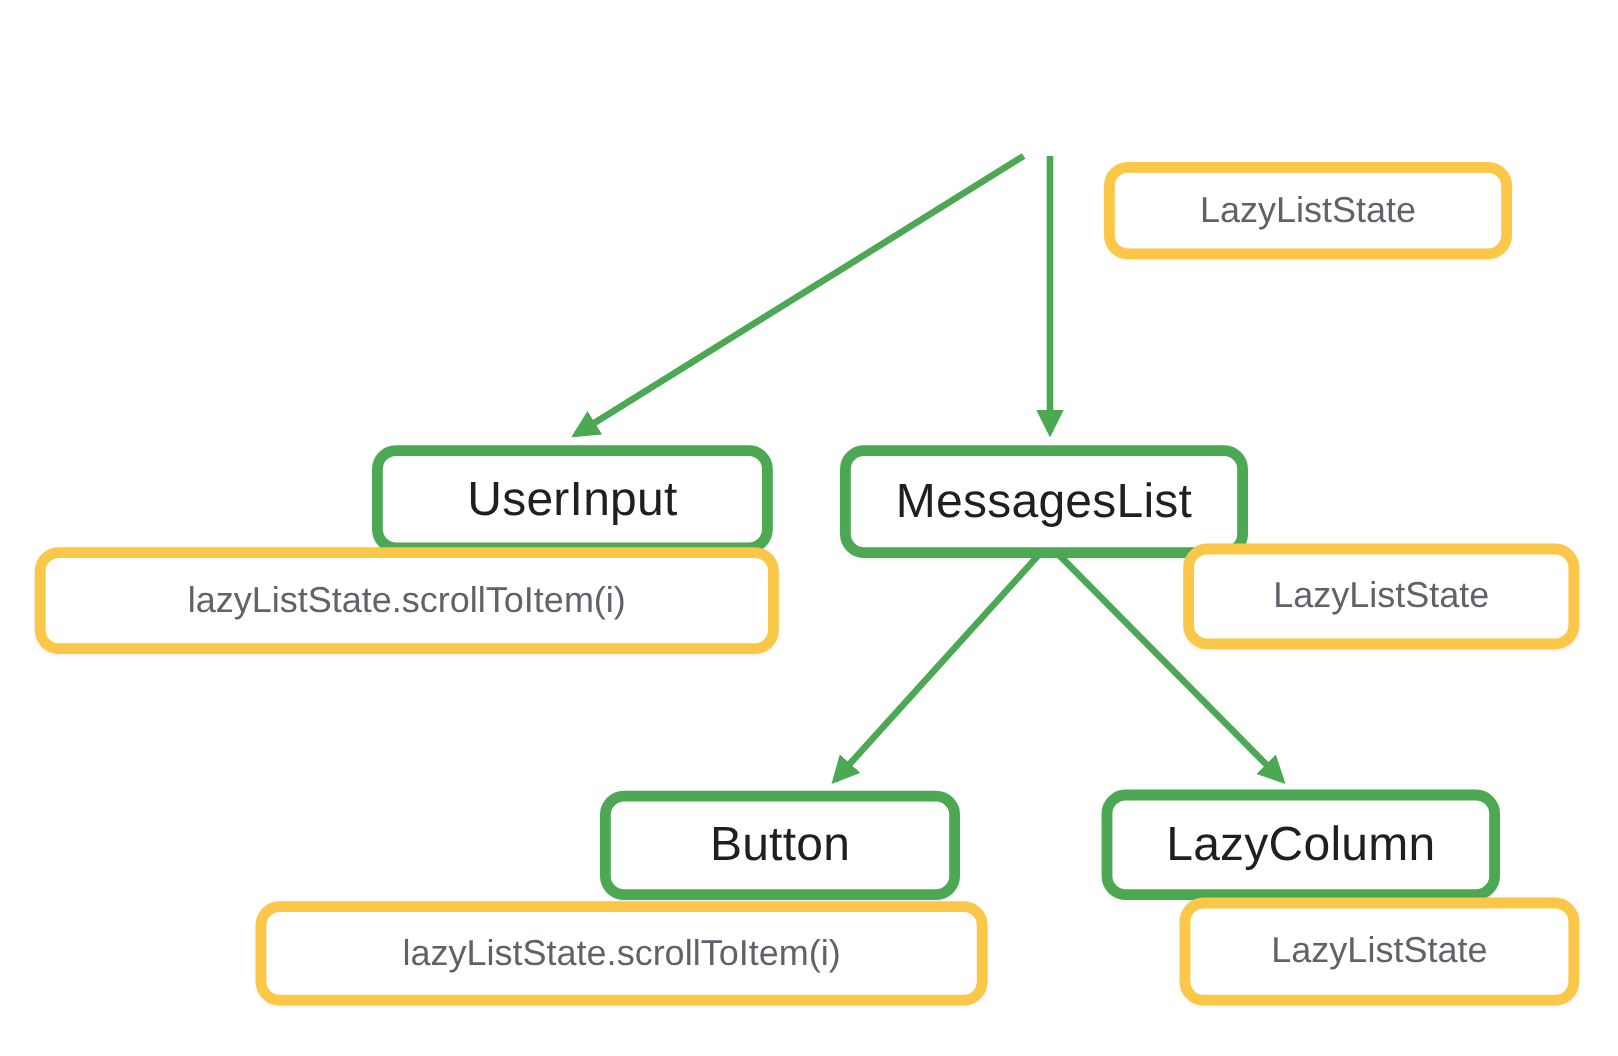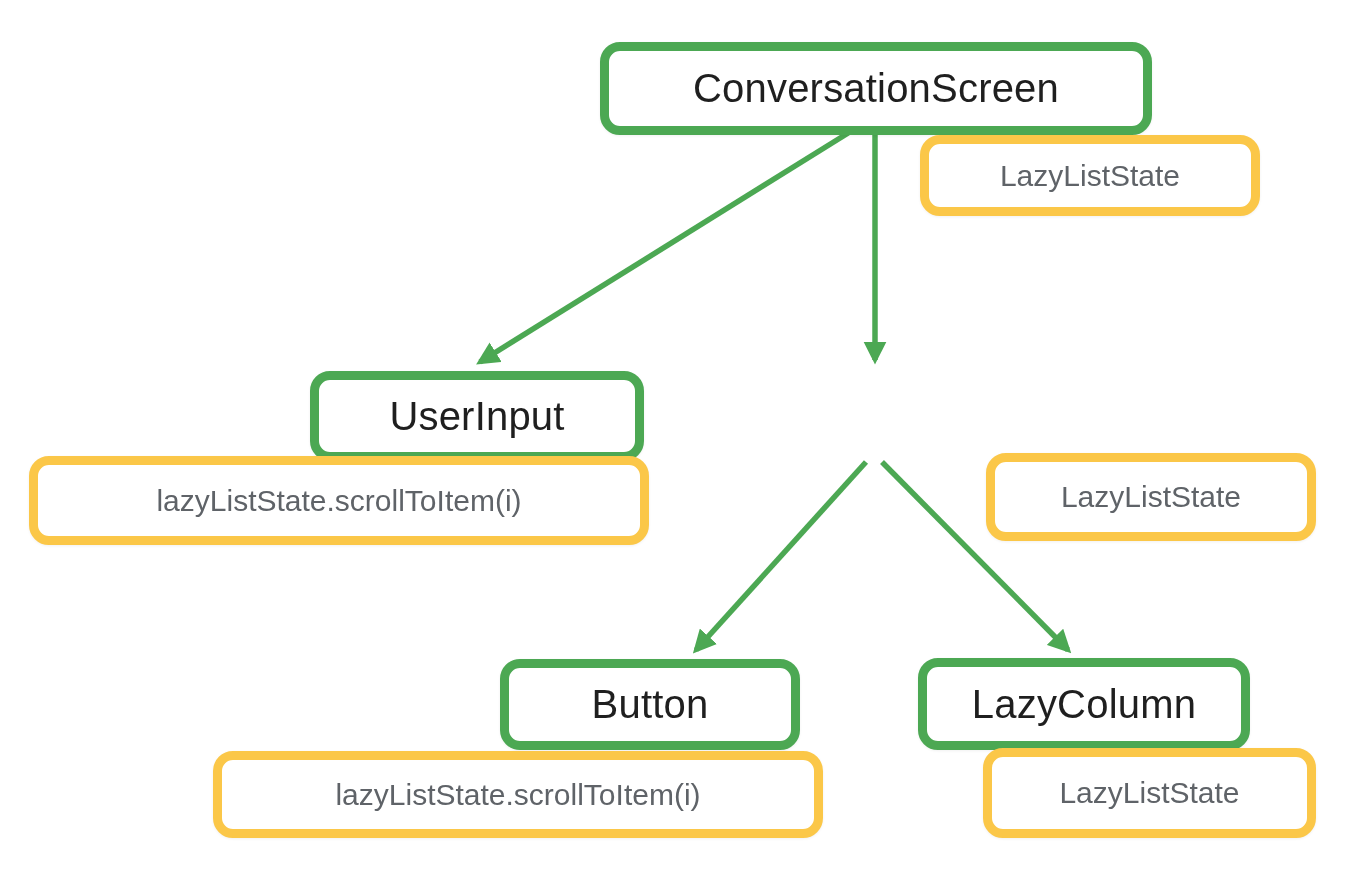--- a/index.html
+++ b/index.html
@@ -63,25 +63,25 @@
       <marker id="arrow" viewBox="0 0 10 10" refX="8" refY="5" markerWidth="4.2" markerHeight="4.2" orient="auto-start-reverse">
         <path d="M0,0 L10,5 L0,10 z" style="fill:var(--green)"></path>
       </marker>
     </defs>
     <line x1="853" y1="130" x2="480" y2="362" style="stroke:var(--green)" stroke-width="5.5" marker-end="url(#arrow)"></line>
     <line x1="875" y1="130" x2="875" y2="360" style="stroke:var(--green)" stroke-width="5.5" marker-end="url(#arrow)"></line>
     <line x1="866" y1="462" x2="696" y2="650" style="stroke:var(--green)" stroke-width="5.5" marker-end="url(#arrow)"></line>
     <line x1="882" y1="462" x2="1068" y2="650" style="stroke:var(--green)" stroke-width="5.5" marker-end="url(#arrow)"></line>
   </svg>
 
-  <div class="node n-conversation">
-    <span>ConversationScreen</span>
-  </div>
   <div class="node n-userinput">
     <span>UserInput</span>
+  </div>
+  <div class="node n-messageslist">
+    <span>MessagesList</span>
   </div>
   <div class="node n-button">
     <span>Button</span>
   </div>
   <div class="node n-lazycolumn">
     <span>LazyColumn</span>
   </div>
 
   <div class="state s-conversation">
     <span>LazyListState</span>

